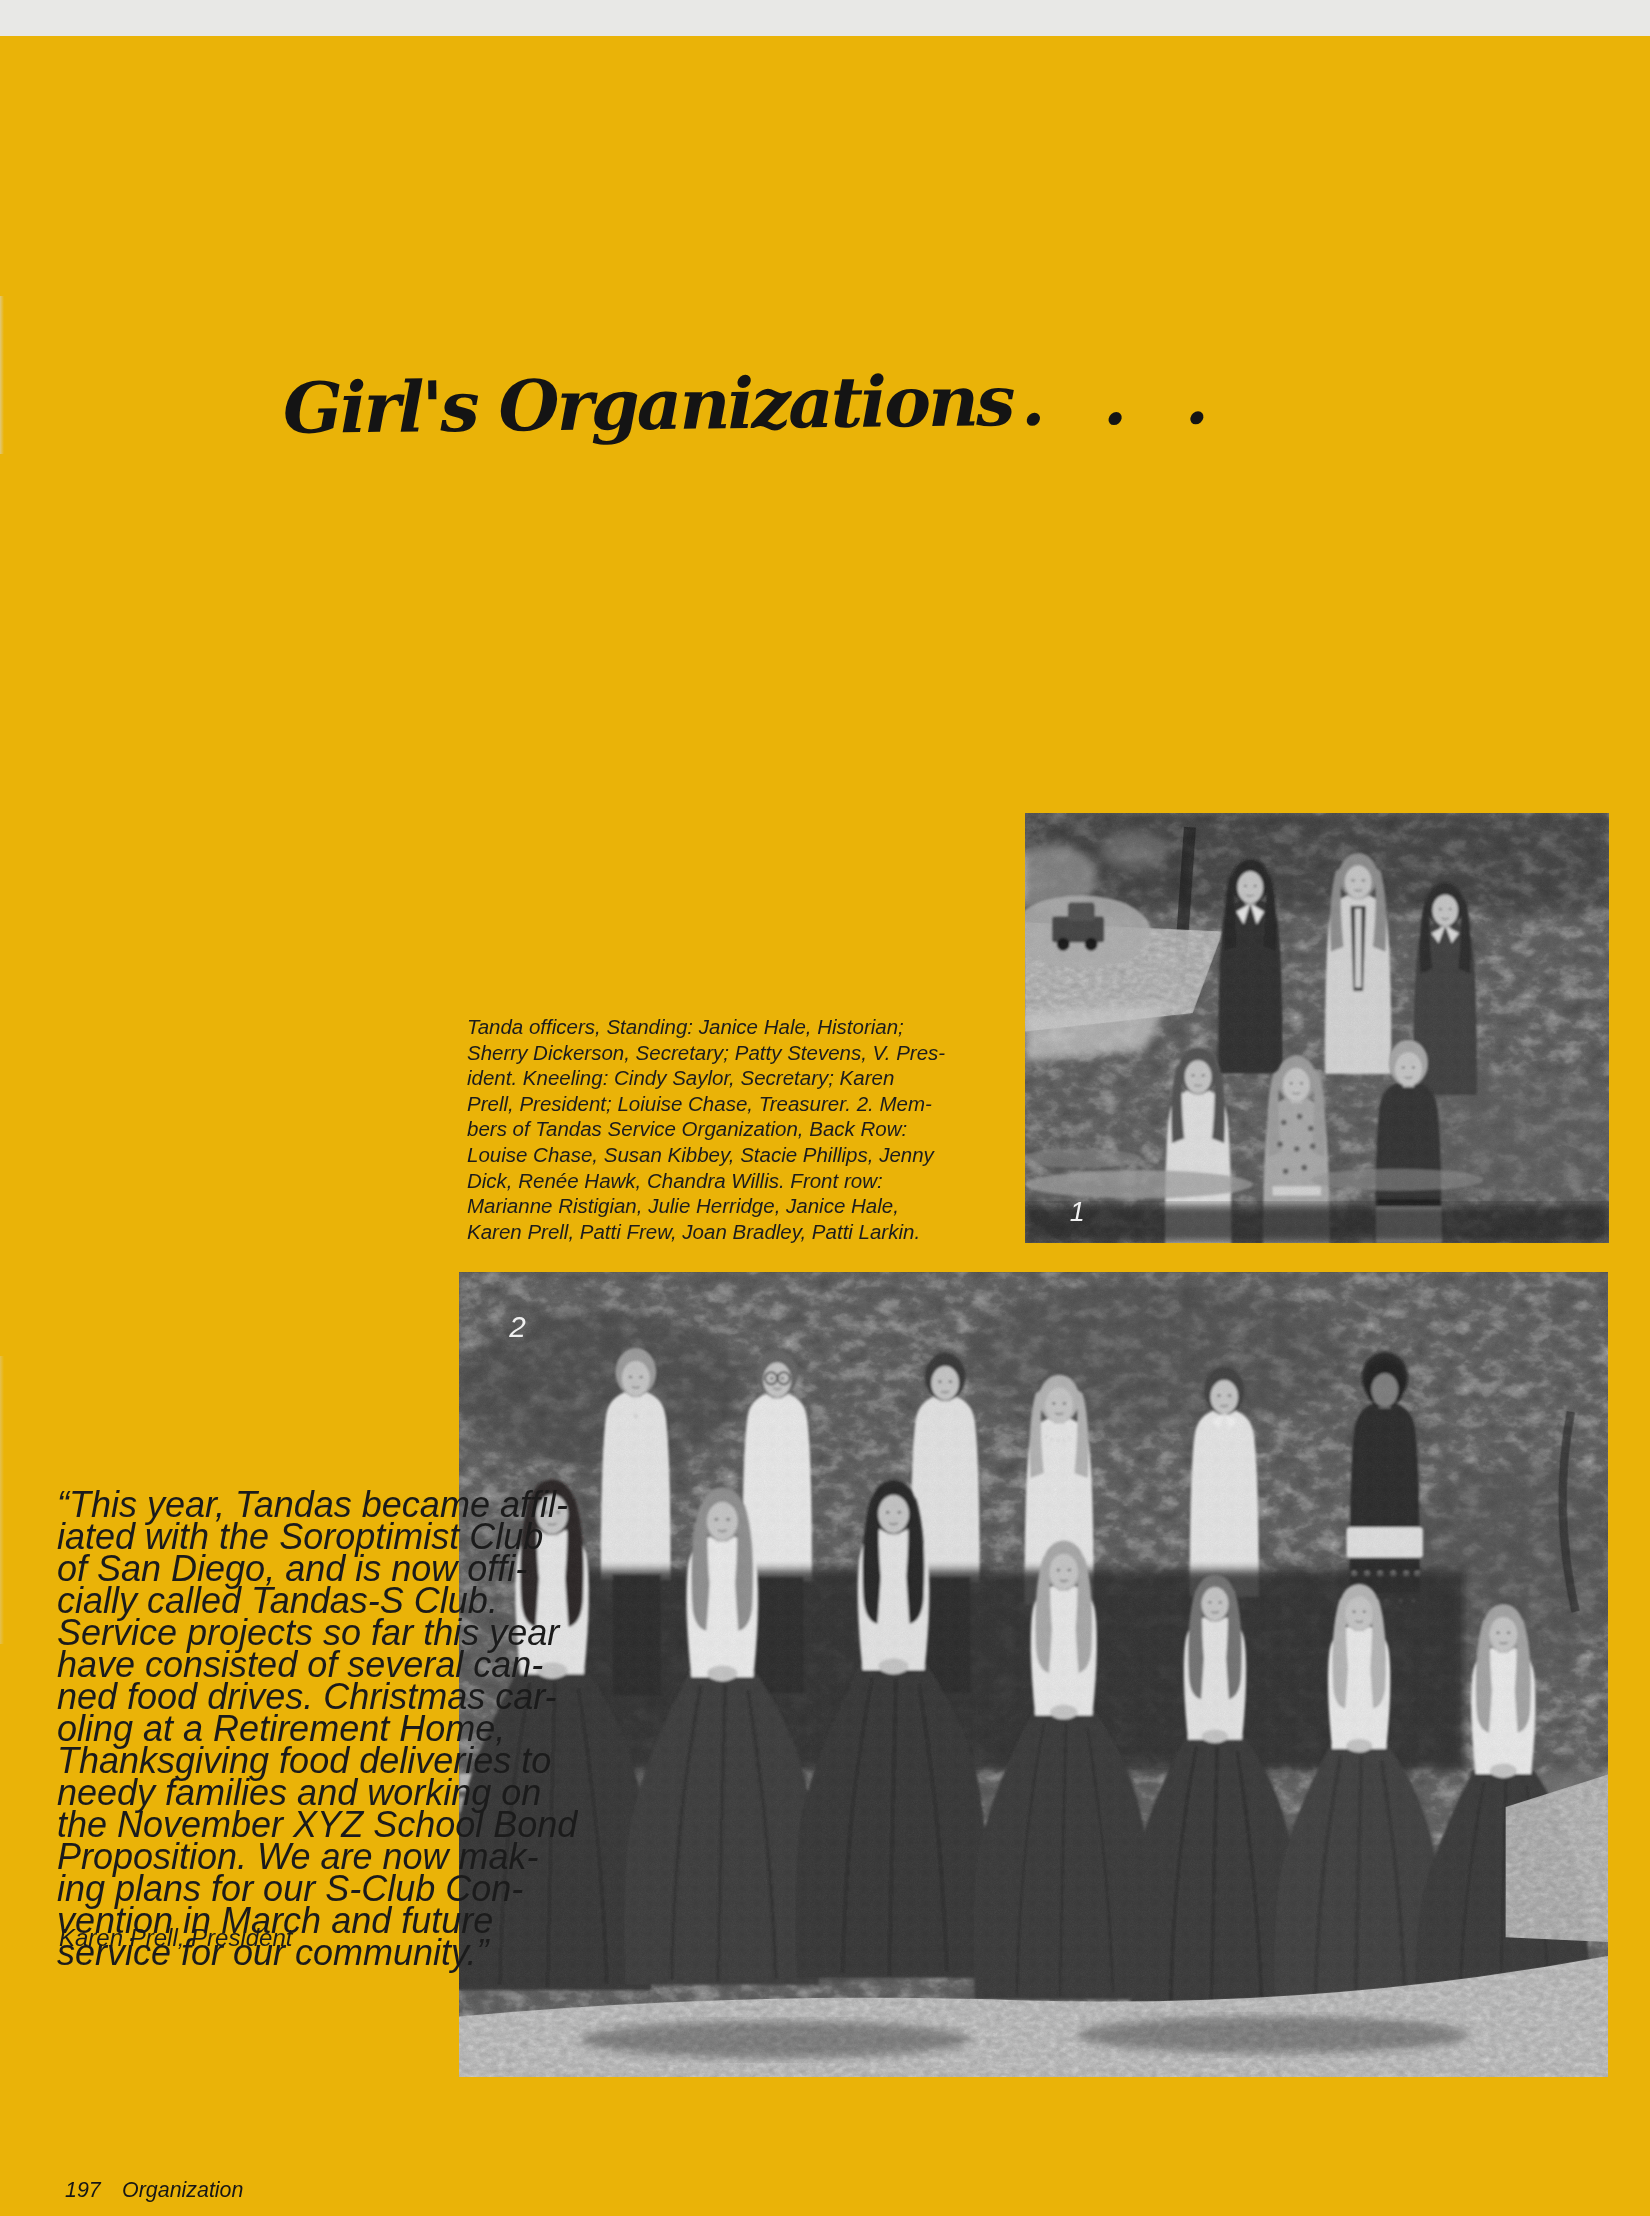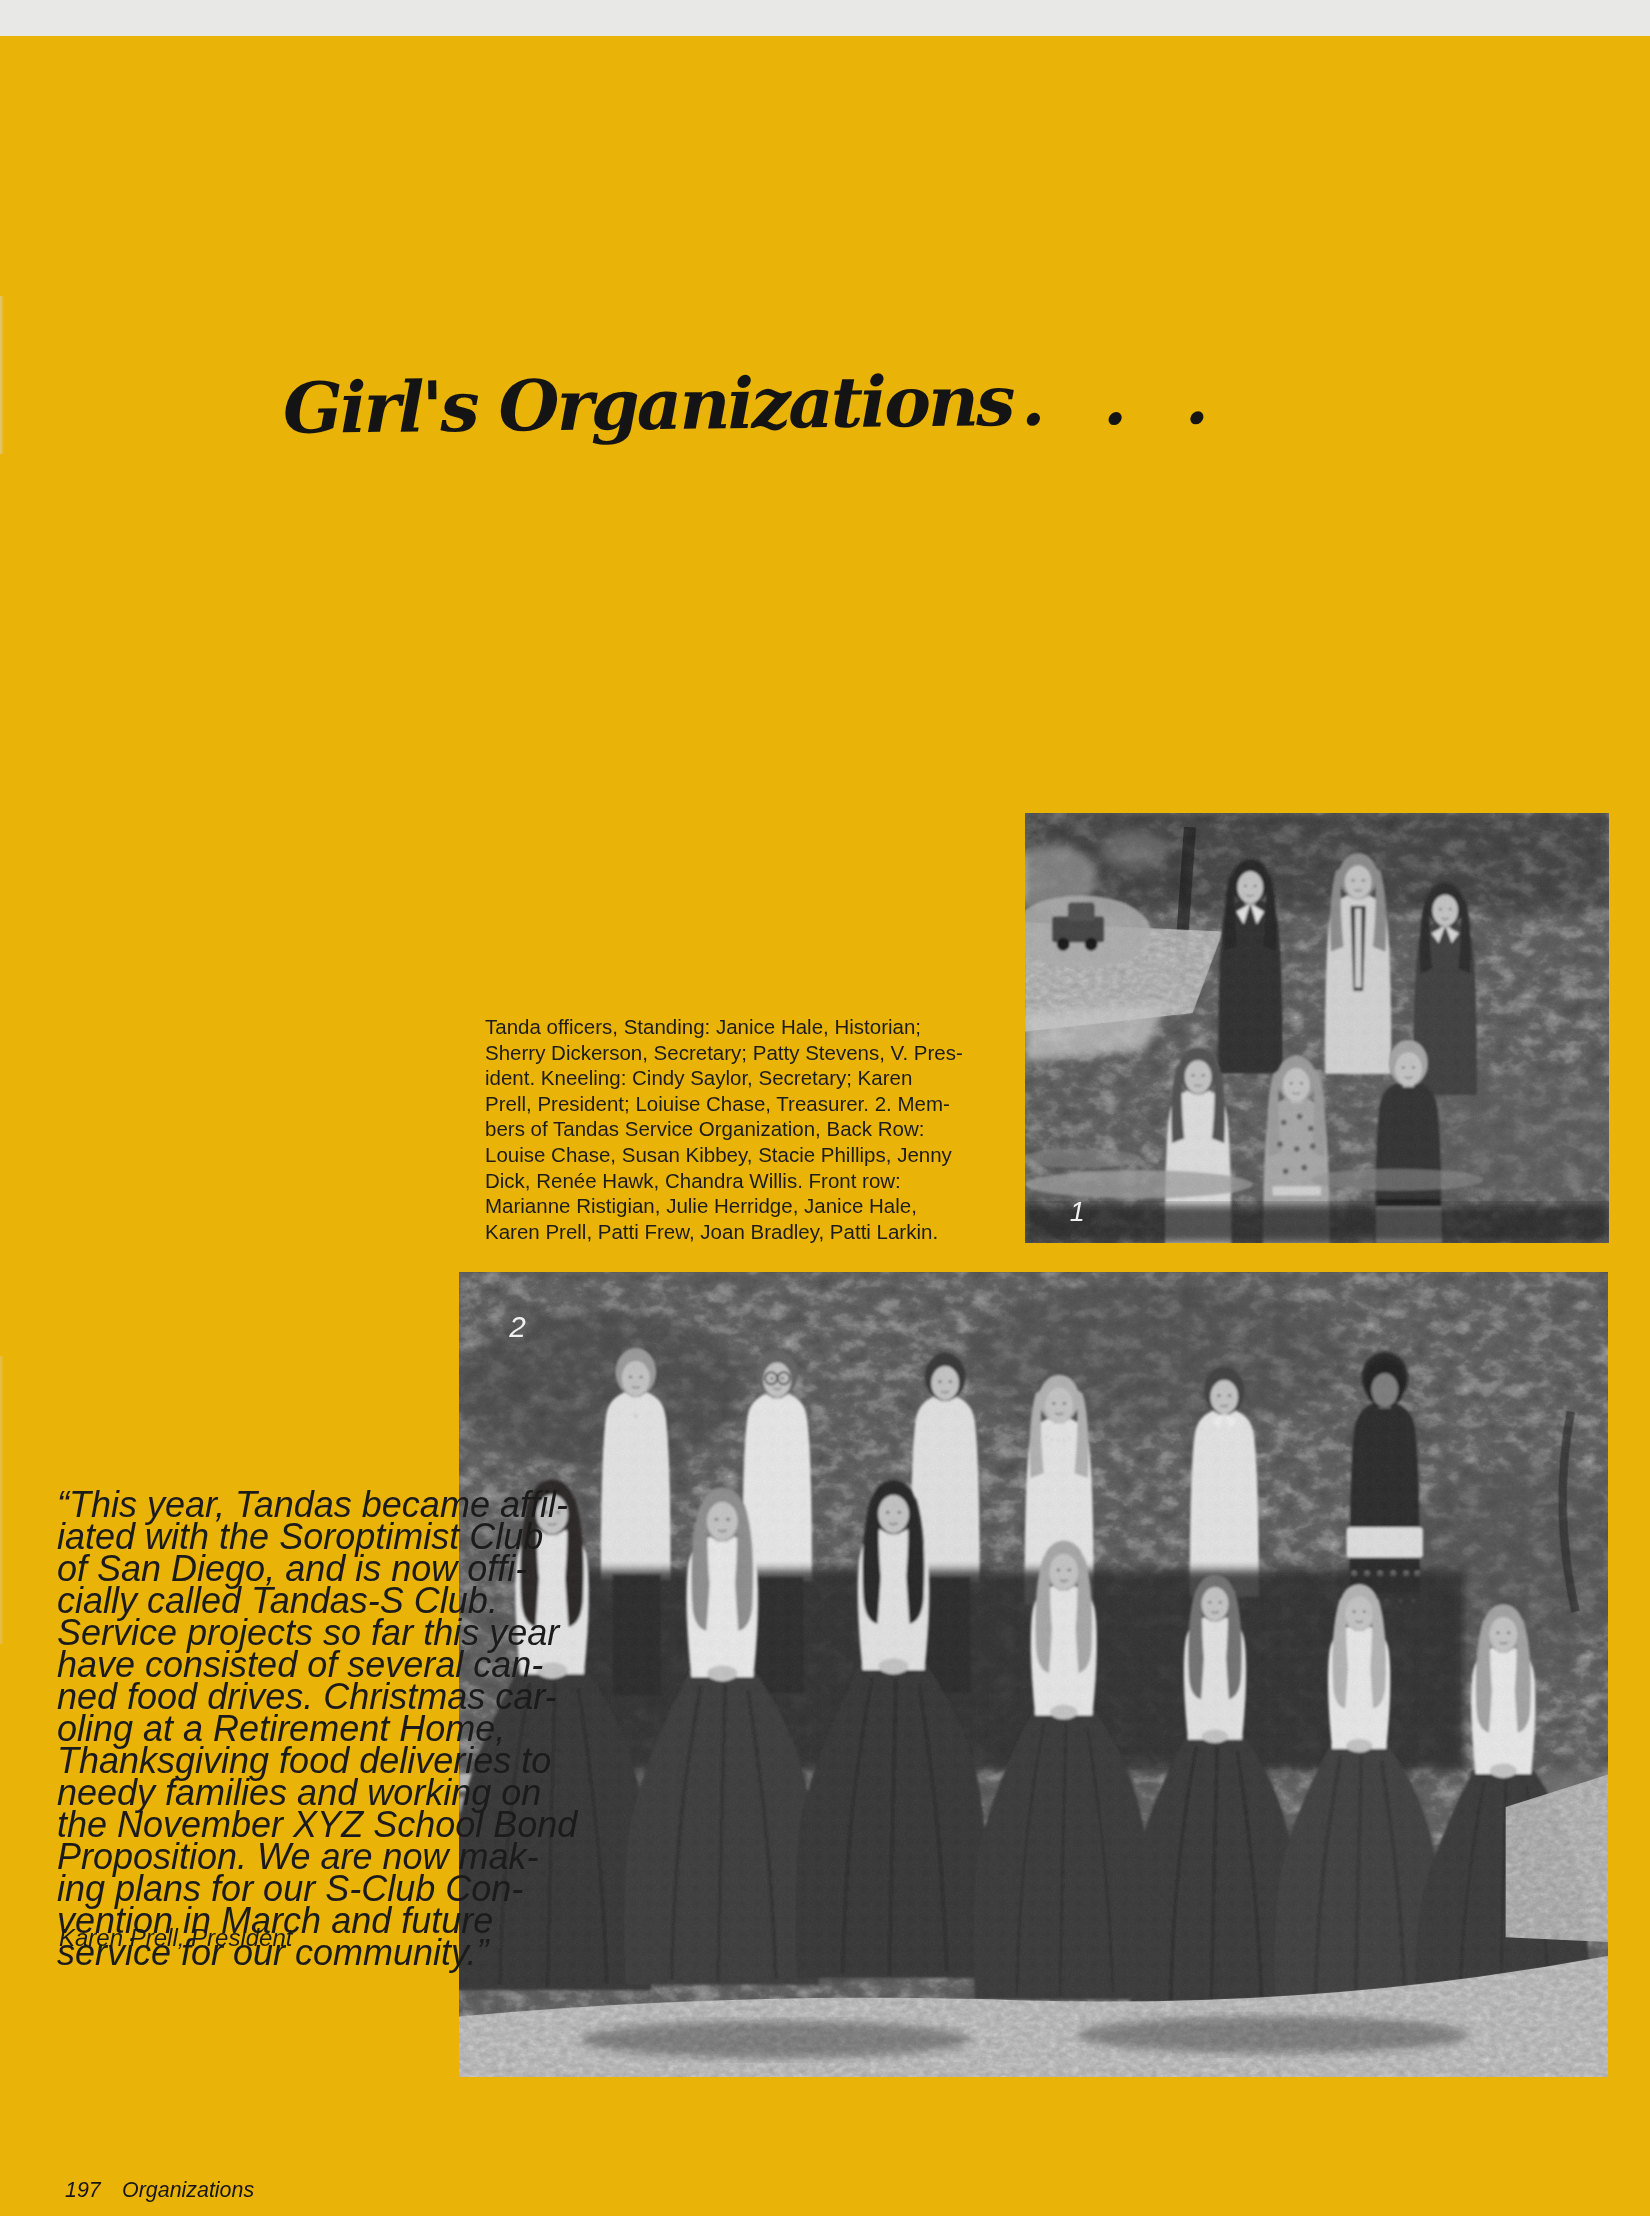--- a/index.html
+++ b/index.html
@@ -28,22 +28,22 @@
     margin-left:8.4px;
     font-weight:900;
   }
   
   .photo{position:absolute;margin:0;padding:0;line-height:0;}
   .photo svg{display:block;}
   .photo1{left:1025px;top:777px;width:584px;height:430px;}
   .photo2{left:459px;top:1236px;width:1149px;height:805px;}
   
   .caption{
-    position:absolute;left:485px;top:978px;width:604px;margin:0;
-    font-size:20.5px;line-height:25.6px;
+    position:absolute;left:467px;top:978px;width:604px;margin:0;
+    font-style:italic;font-size:20.5px;line-height:25.6px;
     white-space:pre;color:#1c1c1c;
   }
   
   .quote{
     position:absolute;left:57px;top:1453px;width:456px;margin:0;
     font-style:italic;font-size:36px;line-height:32px;
     white-space:pre;color:#1b1b1b;
   }
   .attribution{
     position:absolute;left:59px;top:1888px;margin:0;
@@ -339,17 +339,17 @@
 Thanksgiving food deliveries to
 needy families and working on
 the November XYZ School Bond
 Proposition. We are now mak-
 ing plans for our S-Club Con-
 vention in March and future
 service for our community.”</blockquote>
   <p class="attribution">Karen Prell, President</p>
 
   <footer class="pagefooter">
-    <span>197</span><span class="sec">Organizations</span>
+    <span>197</span><span class="sec">Organization</span>
   </footer>
 
 </div>
 
 
 </body></html>

